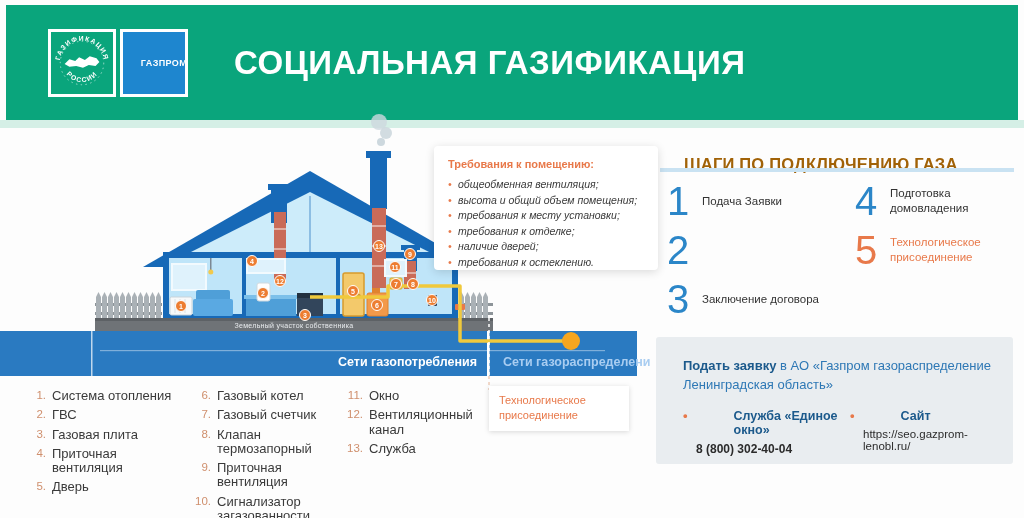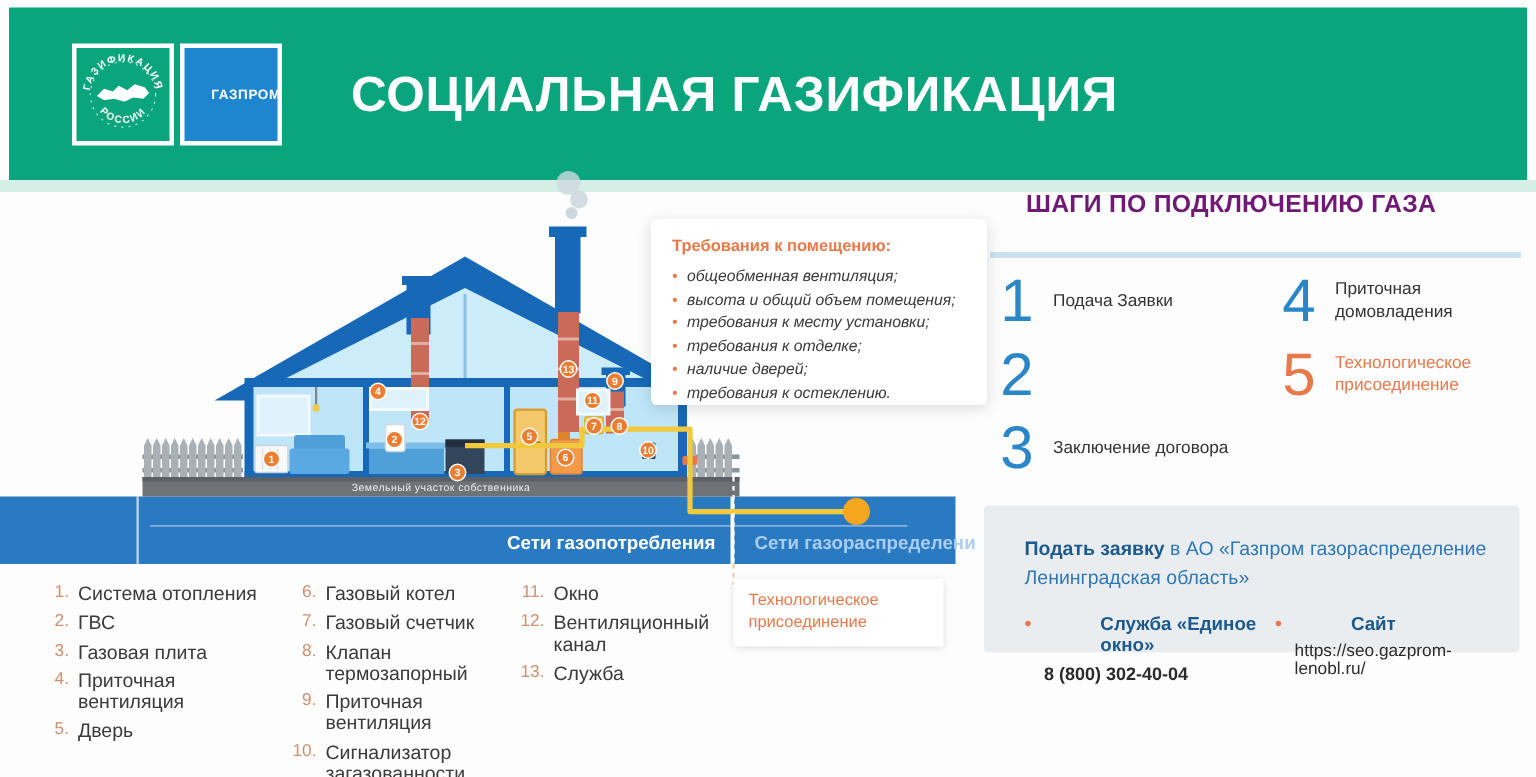--- a/index.html
+++ b/index.html
@@ -20,35 +20,35 @@
 
   
   .req-card{position:absolute;left:434px;top:146px;width:196px;background:#fff;border-radius:4px;
             box-shadow:0 2px 10px rgba(0,0,0,.14);padding:12px 14px 0 14px;z-index:5;}
   .req-title{color:#e8794a;font-size:11px;font-weight:bold;margin:0 0 7px 0;}
   .req-card ul{list-style:none;margin:0;padding:0;}
   .req-card li{font-size:10.5px;color:#3a3a3a;line-height:15.5px;padding-left:10px;position:relative;font-style:italic;}
   .req-card li::before{content:"•";color:#e8794a;position:absolute;left:0;top:0;}
 
   
-  .steps-title{position:absolute;left:684px;top:127px;font-size:16.5px;font-weight:bold;
-               color:#701a75;letter-spacing:.2px;}
+  .steps-title{position:absolute;left:684px;top:155px;font-size:16.5px;font-weight:bold;
+               color:#a16207;letter-spacing:.2px;}
   .steps-rule{position:absolute;left:660px;top:168px;width:354px;height:3.5px;background:#c9e2f2;}
   .steps{position:absolute;left:662px;top:180px;width:352px;display:flex;}
   .steps-col{display:flex;flex-direction:column;}
   .steps-col.a{width:188px;}
   .steps-col.b{width:164px;}
   .step{display:flex;align-items:center;margin-bottom:7px;min-height:42px;}
   .snum{width:32px;text-align:center;font-size:40px;line-height:42px;color:#2b86c8;
         font-weight:400;margin-right:8px;flex:none;}
   .slabel{font-size:11.5px;line-height:1.3;color:#333;max-width:140px;}
   .step.accent .snum,.step.accent .slabel{color:#e8794a;}
 
   
-  .apply-card{position:absolute;left:656px;top:337px;width:357px;height:98px;background:#e9edf0;
+  .apply-card{position:absolute;left:656px;top:337px;width:357px;height:127px;background:#e9edf0;
               border-radius:3px;box-sizing:border-box;padding:20px 8px 0 27px;}
   .lead{font-size:13px;line-height:1.45;color:#2e78b5;width:322px;}
   .lead b{color:#1c5a8c;}
   .b-row{display:flex;margin-top:13px;}
   .b-col.a{width:178px;}
   .b-head{display:flex;align-items:baseline;}
   .dot{color:#e8794a;font-weight:bold;margin-right:6px;font-size:13px;}
   .b-label{font-size:12.5px;font-weight:bold;color:#1c5a8c;padding-left:40px;}
   .b-val{margin:5px 0 0 13px;font-size:12px;color:#2b2b2b;}
   .b-val.phone{font-weight:bold;}
@@ -308,21 +308,21 @@
         <span class="snum">2</span>
       </div>
       <div class="step">
         <span class="snum">3</span>
         <span class="slabel">Заключение договора</span>
       </div>
     </div>
     <div class="steps-col b">
       <div class="step">
         <span class="snum">4</span>
-        <span class="slabel">Приточная домовладения</span>
+        <span class="slabel">Подготовка домовладения</span>
       </div>
       <div class="step accent">
         <span class="snum">5</span>
         <span class="slabel">Технологическое присоединение</span>
       </div>
     </div>
   </div>
 
   <div class="apply-card">
     <div class="lead"><b>Подать заявку</b><span> в АО «Газпром газораспределение Ленинградская область»</span></div>

